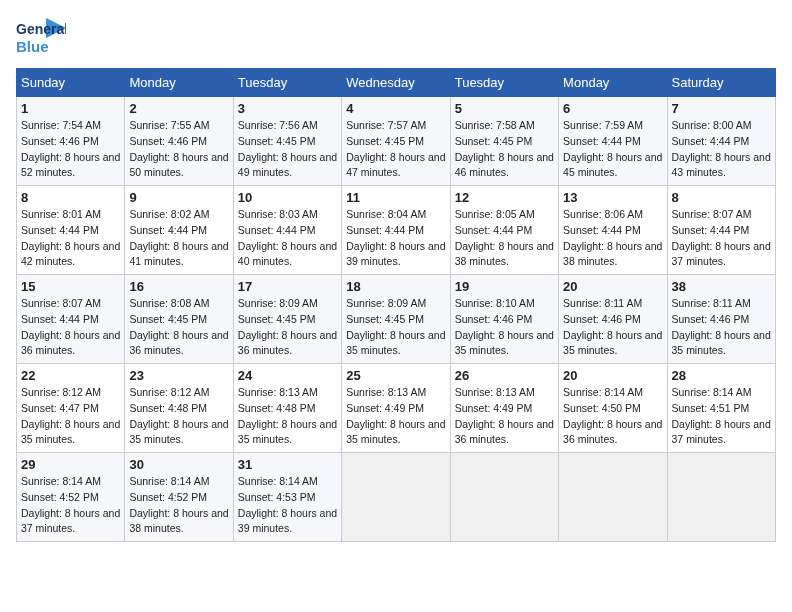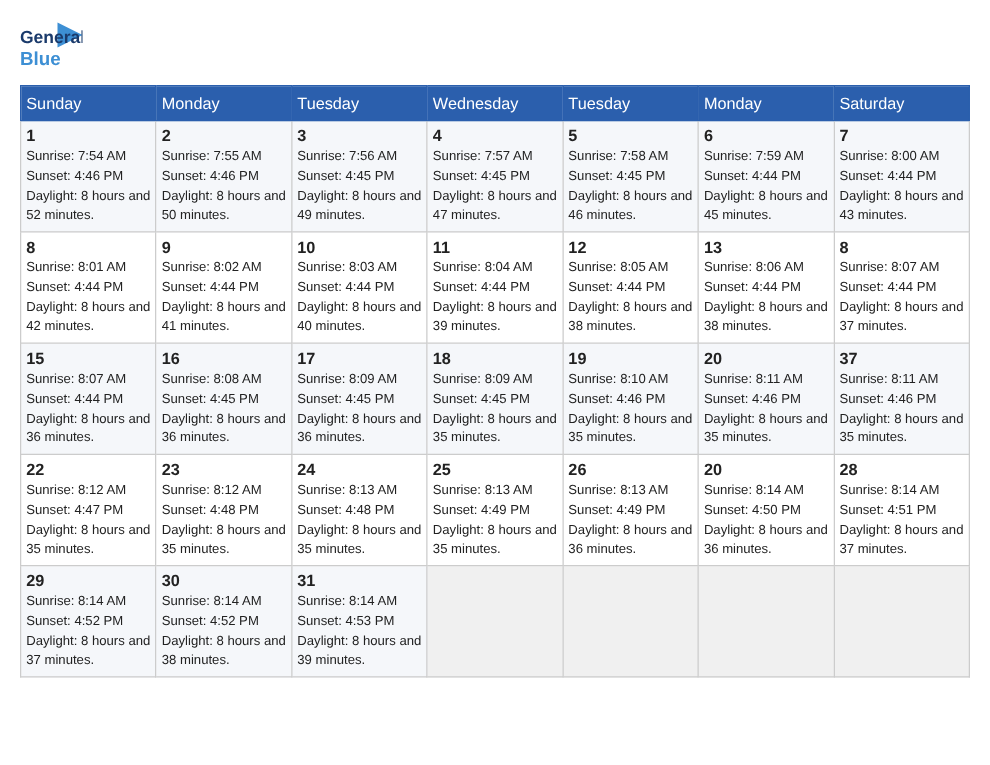--- a/index.html
+++ b/index.html
@@ -186,21 +186,21 @@
         </td>
         <td>
           <span class="day-num">19</span>
           <div class="cell-content">Sunrise: 8:10 AM<br>Sunset: 4:46 PM<br>Daylight: 8 hours and 35 minutes.</div>
         </td>
         <td>
           <span class="day-num">20</span>
           <div class="cell-content">Sunrise: 8:11 AM<br>Sunset: 4:46 PM<br>Daylight: 8 hours and 35 minutes.</div>
         </td>
         <td>
-          <span class="day-num">37</span>
+          <span class="day-num">38</span>
           <div class="cell-content">Sunrise: 8:11 AM<br>Sunset: 4:46 PM<br>Daylight: 8 hours and 35 minutes.</div>
         </td>
       </tr>
       <tr>
         <td>
           <span class="day-num">22</span>
           <div class="cell-content">Sunrise: 8:12 AM<br>Sunset: 4:47 PM<br>Daylight: 8 hours and 35 minutes.</div>
         </td>
         <td>
           <span class="day-num">23</span>

